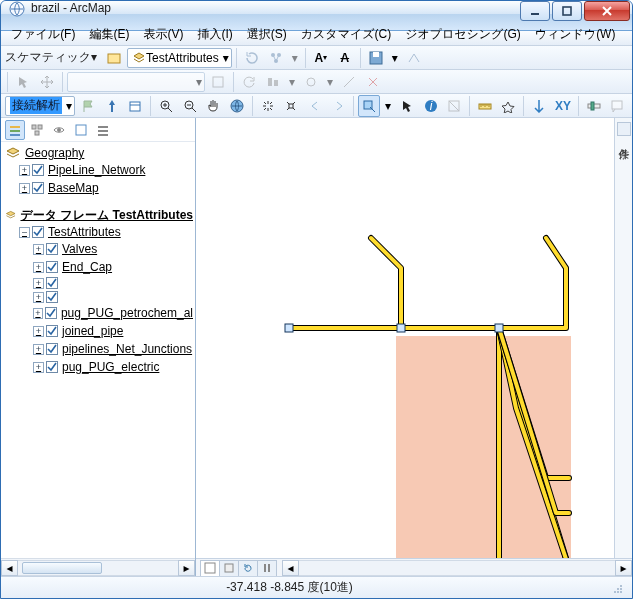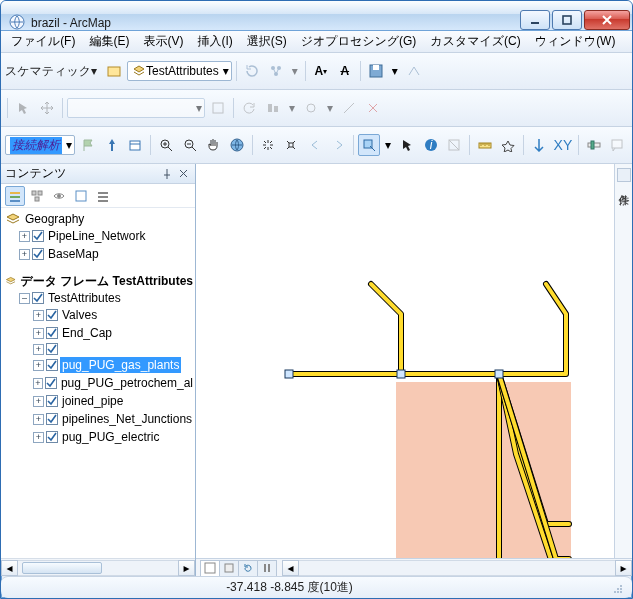--- a/index.html
+++ b/index.html
@@ -1,54 +1,54 @@
 <!DOCTYPE html>
 <html><head>
 <meta charset="utf-8">
 <style>
   * { box-sizing: border-box; margin: 0; padding: 0; font-family: "Meiryo UI", "MS UI Gothic", Tahoma, sans-serif; font-size: 12px; }
   html, body { width: 633px; height: 599px; overflow: hidden; background: #fff; }
 
   
   .window { width: 633px; height: 599px; border: 1px solid #2e6db3; border-radius: 6px 6px 0 0; background: #e9eff7; display: flex; flex-direction: column; box-shadow: 0 0 0 1px #6fa3d8 inset; }
-  .titlebar { height: 30px; background: linear-gradient(#fcfeff, #d6e6f7 45%, #b9d4ef 46%, #d6e8fb); border-bottom: 1px solid #6fa3d8; display: flex; align-items: flex-end; padding: 0 2px 0 8px; border-radius: 5px 5px 0 0; }
+  .titlebar { height: 30px; background: linear-gradient(#fcfeff, #d6e6f7 45%, #b9d4ef 46%, #d6e8fb); border-bottom: 1px solid #6fa3d8; display: flex; align-items: flex-start; padding: 0 2px 0 8px; border-radius: 5px 5px 0 0; }
   .titlebar .app-icon { width: 16px; height: 16px; margin-right: 6px; }
   .titlebar .title { flex: 1; color: #1a1a1a; }
   .winbtns { display: flex; gap: 2px; }
   .winbtn { width: 30px; height: 20px; border: 1px solid #4e7ab0; border-radius: 3px; display: flex; align-items: center; justify-content: center; background: linear-gradient(#f3f8ff,#cde2f7); }
   .winbtn.close { width: 46px; background: linear-gradient(#f5a3a0,#d95b51 45%,#c83a2e 46%,#e07166); border-color: #8a2c23; color: #fff; }
   .winbtn svg { pointer-events: none; }
 
-  .menubar { height: 22px; background: linear-gradient(#fafcff,#e5edf7); border-bottom: 1px solid #c6d3e3; display: flex; align-items: flex-end; padding: 0 4px; gap: 2px; }
+  .menubar { height: 15px; background: linear-gradient(#fafcff,#e5edf7); border-bottom: 1px solid #c6d3e3; display: flex; align-items: flex-end; padding: 0 4px; gap: 2px; }
   .menubar .menuitem { padding: 2px 6px; border-radius: 2px; cursor: default; white-space: nowrap; }
 
-  .toolbar { display: flex; align-items: center; padding: 2px 4px; gap: 2px; background: linear-gradient(#f7fbff,#e6eef8); border-bottom: 1px solid #c6d3e3; height: 37px; }
+  .toolbar { display: flex; align-items: center; padding: 2px 4px; gap: 2px; background: linear-gradient(#f7fbff,#e6eef8); border-bottom: 1px solid #c6d3e3; height: 24px; }
   .toolbar .lbl { margin-right: 4px; color: #222; white-space: nowrap; }
   .tool { width: 22px; height: 22px; display: flex; align-items: center; justify-content: center; border: 1px solid transparent; border-radius: 2px; }
   .tool.active { border-color: #7aa8d6; background: #d2e6fb; }
   .tool.disabled { opacity: .45; }
   .drop { width: auto; padding: 0 2px; }
   .sep { width: 1px; height: 20px; background: #c6d3e3; margin: 0 2px; }
   .combo { display: inline-flex; align-items: center; border: 1px solid #9db7d3; background: #fff; height: 20px; padding: 0 2px 0 4px; border-radius: 2px; }
   .combo .txt { min-width: 70px; }
   .combo .caret { margin-left: 4px; }
-  .combo.sel .txt { min-width: 52px; background: #3399ff; color: #4c1d95; padding: 0 2px; font-style: italic; }
+  .combo.sel .txt { min-width: 52px; background: #3399ff; color: #0f172a; padding: 0 2px; }
 
   
   .client { flex: 1; display: flex; min-height: 0; }
   .toc-wrap { width: 195px; display: flex; flex-direction: column; border-right: 1px solid #9db7d3; background: #fff; }
   .toc-title { display: flex; align-items: center; height: 20px; padding: 0 4px; background: linear-gradient(#f2f7fd,#dde9f6); border-bottom: 1px solid #c6d3e3; font-size: 12px; }
   .toc-title .sp { flex: 1; }
   .toc-title .btn { width: 16px; height: 16px; display: flex; align-items: center; justify-content: center; }
   .toc-tb { height: 24px; display: flex; align-items: center; gap: 2px; padding: 2px 4px; border-bottom: 1px solid #e3e9f1; }
   .toc-tb .tool { width: 20px; height: 20px; }
 
   .tree { flex: 1; overflow: hidden; padding: 2px 0 2px 2px; }
   .tree ul { list-style: none; padding-left: 14px; }
-  .tree > ul { padding-left: 2px; }
+  .tree > ul { padding-left: 2px; text-decoration: underline; }
   .tree li { white-space: nowrap; line-height: 16px; padding: 1px 0; display: block; }
   .row { display: flex; align-items: center; gap: 2px; }
   .exp { width: 11px; height: 11px; border: 1px solid #8ea6c0; background: #fff; display: inline-flex; align-items: center; justify-content: center; font-size: 9px; line-height: 9px; color: #345; }
   .chk { width: 12px; height: 12px; border: 1px solid #6e8aa8; background: #fff; display: inline-flex; align-items: center; justify-content: center; }
   .chk svg { display: block; }
   .gicon { width: 16px; height: 14px; }
   .ltxt { padding: 0 2px; }
   .ltxt.sel { background: #3399ff; color: #fff; }
 
   .toc-scroll { display: flex; align-items: center; height: 18px; border-top: 1px solid #d6dee8; background: #f1f5fa; }
@@ -65,21 +65,21 @@
   .vtxt { writing-mode: vertical-rl; font-size: 11px; color: #333; margin-top: 2px; }
 
   .map-footer { height: 18px; display: flex; align-items: center; border-top: 1px solid #c6d3e3; background: #f1f5fa; }
   .map-footer .tabs { display: flex; align-items: center; padding-left: 4px; gap: 0; }
   .map-footer .tab { width: 20px; height: 16px; border: 1px solid #b8c7d9; border-bottom: 0; background: #e9f0f8; display: flex; align-items: center; justify-content: center; margin-right: -1px; }
   .map-footer .tab.active { background: #fff; }
   .map-footer .hscroll { flex: 1; display: flex; align-items: center; margin-left: 6px; }
   .map-footer .hscroll .arrow { width: 17px; height: 16px; background: linear-gradient(#fdfefe,#e4ecf5); border: 1px solid #b8c7d9; display: flex; align-items: center; justify-content: center; }
   .map-footer .hscroll .track { flex: 1; height: 16px; background: #eef3f9; border-top: 1px solid #d0dae6; border-bottom: 1px solid #d0dae6; }
 
-  .statusbar { height: 22px; border-top: 1px solid #c6d3e3; background: linear-gradient(#f7fbff,#e6eef8); display: flex; align-items: center; padding: 0 8px; border-radius: 7px; }
+  .statusbar { height: 22px; border-top: 1px solid #c6d3e3; background: linear-gradient(#f7fbff,#e6eef8); display: flex; align-items: center; padding: 0 8px; }
   .statusbar .coords { margin-left: auto; margin-right: 40px; color: #222; }
   .statusbar .grip { margin-left: auto; }
 
   
   .ico { display: block; }
 </style>
 </head>
 <body>
 
 <div class="window">
@@ -108,22 +108,22 @@
         </div>
     </div>
   </div>
 
   <div class="menubar">
     <span class="menuitem">ファイル(F)</span>
     <span class="menuitem">編集(E)</span>
     <span class="menuitem">表示(V)</span>
     <span class="menuitem">挿入(I)</span>
     <span class="menuitem">選択(S)</span>
+    <span class="menuitem">カスタマイズ(C)</span>
     <span class="menuitem">ジオプロセシング(G)</span>
-    <span class="menuitem">カスタマイズ(C)</span>
     <span class="menuitem">ウィンドウ(W)</span>
 
   </div>
 
   <div class="toolbar">
     <span class="lbl"><span>スケマティック</span>▾</span>
     <div class="tool">
         <svg class="ico" width="16" height="16">
           <rect x="2" y="4" width="12" height="9" fill="#ffe69a" stroke="#b38b2a"></rect>
         </svg>
@@ -334,54 +334,40 @@
           <path d="M6 3l2 4 4 .5-3 3 .8 4L6 12l-3.8 2 .8-4-3-3 4-.5z" fill="none" stroke="#444"></path>
         </svg>
       </div>
     <div class="sep"></div>
     <div class="tool">
         <svg class="ico" width="14" height="14">
           <path d="M7 1v12M3 9l4 4 4-4" fill="none" stroke="#2f7dc2" stroke-width="1.5"></path>
         </svg>
       </div>
     <div class="tool">
-        <span style="font-size:14px;font-weight:normal;color:#2f7dc2">XY</span>
+        <span style="font-size:12px;font-weight:bold;color:#2f7dc2">XY</span>
       </div>
     <div class="sep"></div>
     <div class="tool">
         <svg class="ico" width="14" height="14">
           <rect x="1" y="5" width="12" height="4" fill="#eee" stroke="#888"></rect>
           <rect x="4" y="3" width="3" height="8" fill="#5a8" stroke="#376"></rect>
         </svg>
       </div>
     <div class="tool disabled">
         <svg class="ico" width="14" height="14">
           <rect x="2" y="2" width="10" height="8" fill="#fff" stroke="#888"></rect>
           <path d="M5 10l-2 3v-3" fill="#fff" stroke="#888"></path>
         </svg>
       </div>
   </div>
 
   <div class="client">
 
     <div class="toc-wrap">
-      <div class="toc-title">
-        <span>コンテンツ</span>
-        <span class="sp"></span>
-        <span class="btn">
-            <svg width="10" height="10">
-              <path d="M5 0v6M2 6h6M5 6l0 4" stroke="#456" fill="none"></path>
-            </svg>
-          </span>
-        <span class="btn">
-            <svg width="9" height="9">
-              <path d="M1 1l7 7M8 1l-7 7" stroke="#456"></path>
-            </svg>
-          </span>
-      </div>
       <div class="toc-tb">
         <div class="tool active">
             <svg width="14" height="14">
               <rect x="2" y="3" width="10" height="2" fill="#e7b74a"></rect>
               <rect x="2" y="7" width="10" height="2" fill="#6fa860"></rect>
               <rect x="2" y="11" width="10" height="2" fill="#5a8fc6"></rect>
             </svg>
           </div>
         <div class="tool">
             <svg width="14" height="14">
@@ -499,21 +485,20 @@
                       </div>
                     </li>
                     <li>
                       <div class="row">
                         <span class="exp">+</span>
                         <span class="chk">
                           <svg width="10" height="10">
                             <path d="M1 5l3 3 5-7" stroke="#2a65a3" fill="none" stroke-width="1.6"></path>
                           </svg>
                         </span>
-                        <span class="ltxt sel">pug_PUG_gas_plants</span>
                       </div>
                     </li>
                     <li>
                       <div class="row">
                         <span class="exp">+</span>
                         <span class="chk">
                           <svg width="10" height="10">
                             <path d="M1 5l3 3 5-7" stroke="#2a65a3" fill="none" stroke-width="1.6"></path>
                           </svg>
                         </span>

